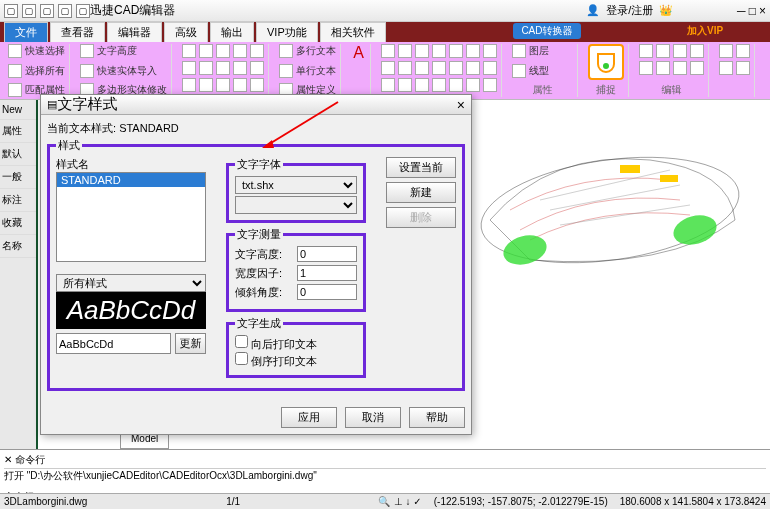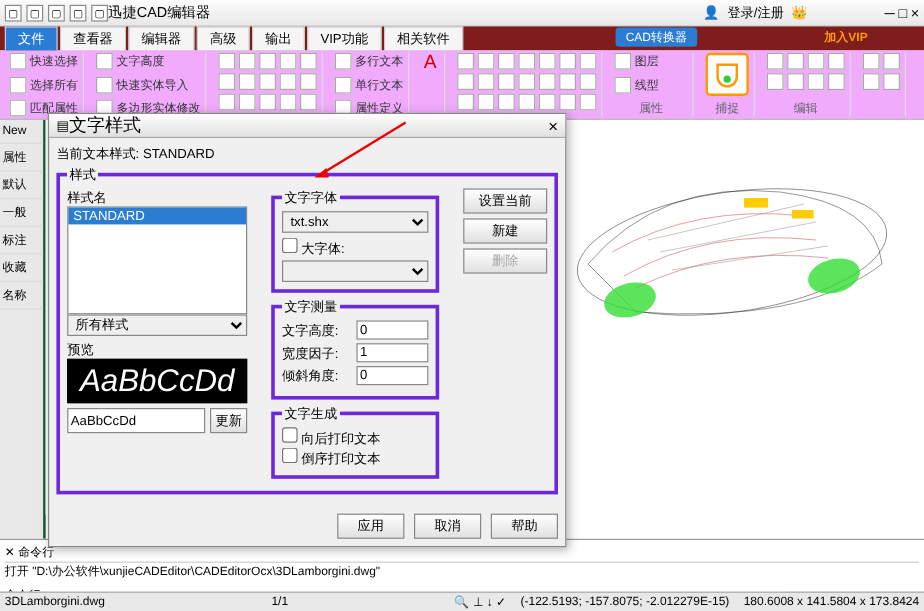--- a/index.html
+++ b/index.html
@@ -274,32 +274,30 @@
   <div class="dlg-body">
     <div class="curline"><span>当前文本样式:</span> <span>STANDARD</span></div>
     <fieldset>
         <legend>样式</legend>
       <div class="cols">
         <div class="col-l">
           <div>样式名</div>
           <div class="listbox">
             <div class="item sel">STANDARD</div>
           </div>
-          <select style="margin-top:0"><option>所有样式</option></select>
-          <div style="margin-top:4px">预览</div>
+          <select style="margin-top:12px"><option>所有样式</option></select>
           <div class="preview-box">AaBbCcDd</div>
           <div style="display:flex;gap:4px;margin-top:4px">
             <input type="text" value="AaBbCcDd" style="">
             <div class="btn" style="width:40px">更新</div>
           </div>
         </div>
         <div class="col-m">
           <fieldset><legend>文字字体</legend>
             <select><option>txt.shx</option></select>
-            <div style="margin-top:4px"><input type="checkbox" style=""> <span>大字体:</span></div>
             <select style="margin-top:2px"><option></option></select>
           </fieldset>
           <fieldset>
               <legend>文字测量</legend>
             <div class="frow">
                 <label>文字高度:</label>
                 <input type="text" value="0" style="">
               </div>
             <div class="frow">
                 <label>宽度因子:</label>

